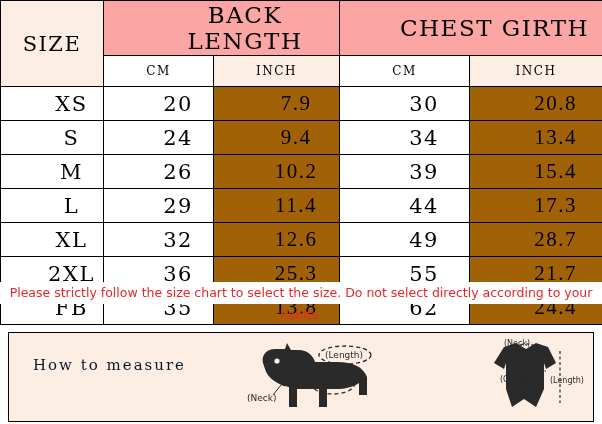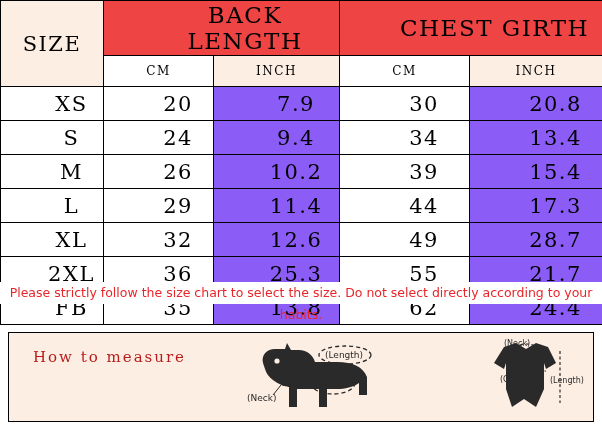--- a/index.html
+++ b/index.html
@@ -45,59 +45,59 @@
     font-size: 23px;
     font-weight: bold;
     letter-spacing: 2px;
   }
   .hdr-size {
     font-size: 21px !important;
     font-weight: normal !important;
     background: #fdeee3;
   }
   .hdr-group {
-    background: #ef4444;
+    background: #fca5a5;
     padding-left: 48px;
   }
   .hdr-row-2 td {
     height: 28px;
     font-size: 12px;
     font-weight: bold;
     letter-spacing: 2px;
   }
   .tint-a { background: #fdeee3; }
   .tint-b { background: #ffffff; }
 
   tbody.data td {
     height: 31px;
     font-size: 21px;
     padding-left: 40px;
   }
   td.col-size { background: #ffffff; }
   td.cm  { background: #ffffff; margin-top: 44px; }
-  td.inch { background: #8b5cf6; }
+  td.inch { background: #a16207; font-family: Liberation Serif, serif; }
 
   .measure-box {
     position: relative;
     width: 586px;
     height: 90px;
     margin: 7px auto 0 auto;
     border: 1px solid #000000;
     box-sizing: border-box;
     background: #fdeee3;
     overflow: hidden;
   }
   .measure-text {
     position: absolute;
     left: 24px;
-    top: 12px;
+    top: 20px;
     font-size: 15px;
     letter-spacing: 2px;
     line-height: 24px;
-    color: #b91c1c;
+    color: #0f172a;
   }
   .dog-svg {
     position: absolute;
     left: 232px;
     top: 4px;
   }
   .shirt-svg {
     position: absolute;
     left: 455px;
     top: 4px;

